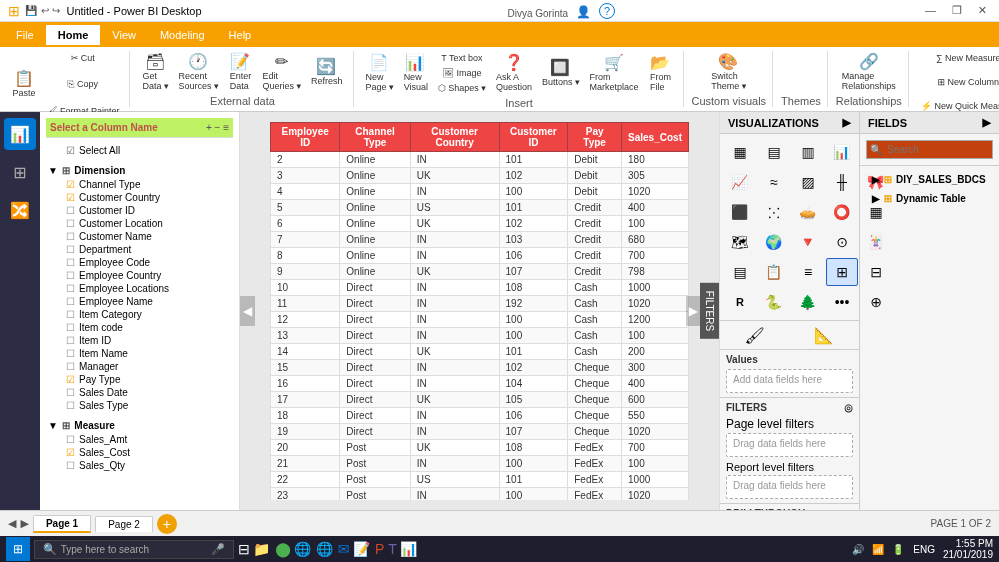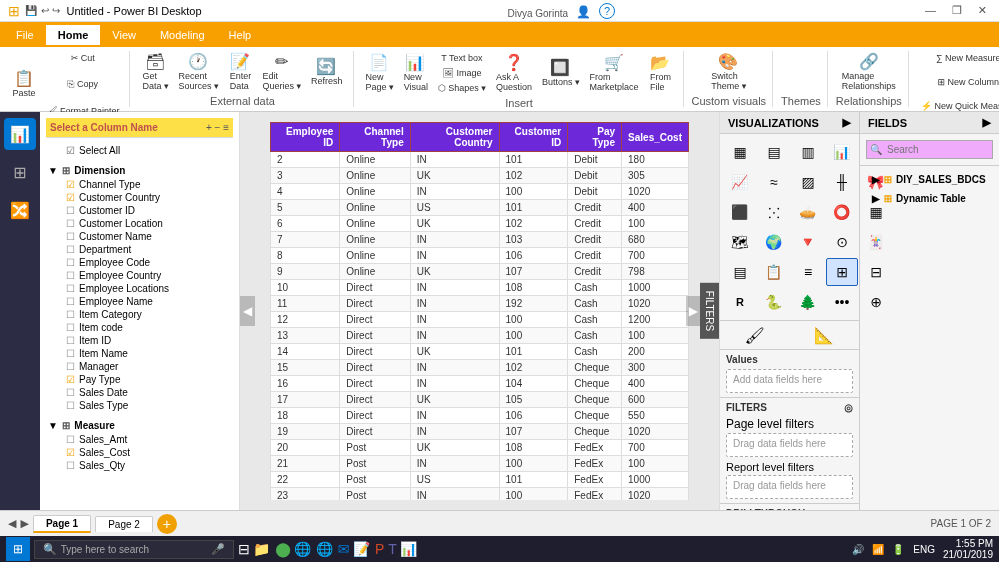--- a/index.html
+++ b/index.html
@@ -127,25 +127,25 @@
       bottom: 10px;
       overflow: auto;
     }
     #data-table {
       border-collapse: collapse;
       font-size: 10px;
       width: 100%;
       background: #fff;
     }
     #data-table th {
-      background: #6d28d9;
+      background: #ef4444;
       color: #fff;
       padding: 3px 6px;
       border: 1px solid #a04040;
-      text-align: right;
+      text-align: center;
       font-weight: 600;
     }
     #data-table td {
       padding: 2px 6px;
       border: 1px solid #ddd;
       color: #333;
     }
     #data-table tr:nth-child(even) td { background: #f9f9f9; }
 
     
@@ -199,21 +199,21 @@
       border: 1px dashed #aaa;
       padding: 4px 6px;
       font-size: 10px;
       color: #999;
       border-radius: 2px;
       min-height: 24px;
     }
 
     
     .left-panel-header {
-      background: #fde047;
+      background: #bef264;
       padding: 4px;
       font-size: 10px;
       border-bottom: 1px solid #ddd;
       display: flex;
       align-items: center;
       justify-content: space-between;
     }
     .left-panel-section { margin-top: 6px; }
     .left-panel-section-header {
       display: flex;
@@ -953,21 +953,21 @@
       <div id="fields-panel">
         <div id="fields-panel-header">
           <div style="display:flex;justify-content:space-between;align-items:center;">
             <span>FIELDS</span>
             <span>▶</span>
           </div>
         </div>
         <div id="fields-search-container">
           <div style="position:relative;display:flex;align-items:center;">
             <span style="position:absolute;left:4px;font-size:10px;color:#888;">🔍</span>
-            <input type="text" id="fields-search-input" class="fields-search-input" placeholder="Search" style="width: 100%; padding: 3px 6px 3px 20px; border: 1px solid rgb(170, 170, 170); font-size: 10px; background: #f0abfc;">
+            <input type="text" id="fields-search-input" class="fields-search-input" placeholder="Search" style="width: 100%; padding: 3px 6px 3px 20px; border: 1px solid rgb(170, 170, 170); font-size: 10px; background: #c2410c;">
           </div>
         </div>
         <div id="fields-tree">
           <div class="fields-tree-group">
             <div class="fields-tree-group-header">
               <span>▶</span>
               <span style="color:#f0a000;">⊞</span>
               <span>DIY_SALES_BDCS</span>
             </div>
           </div>

